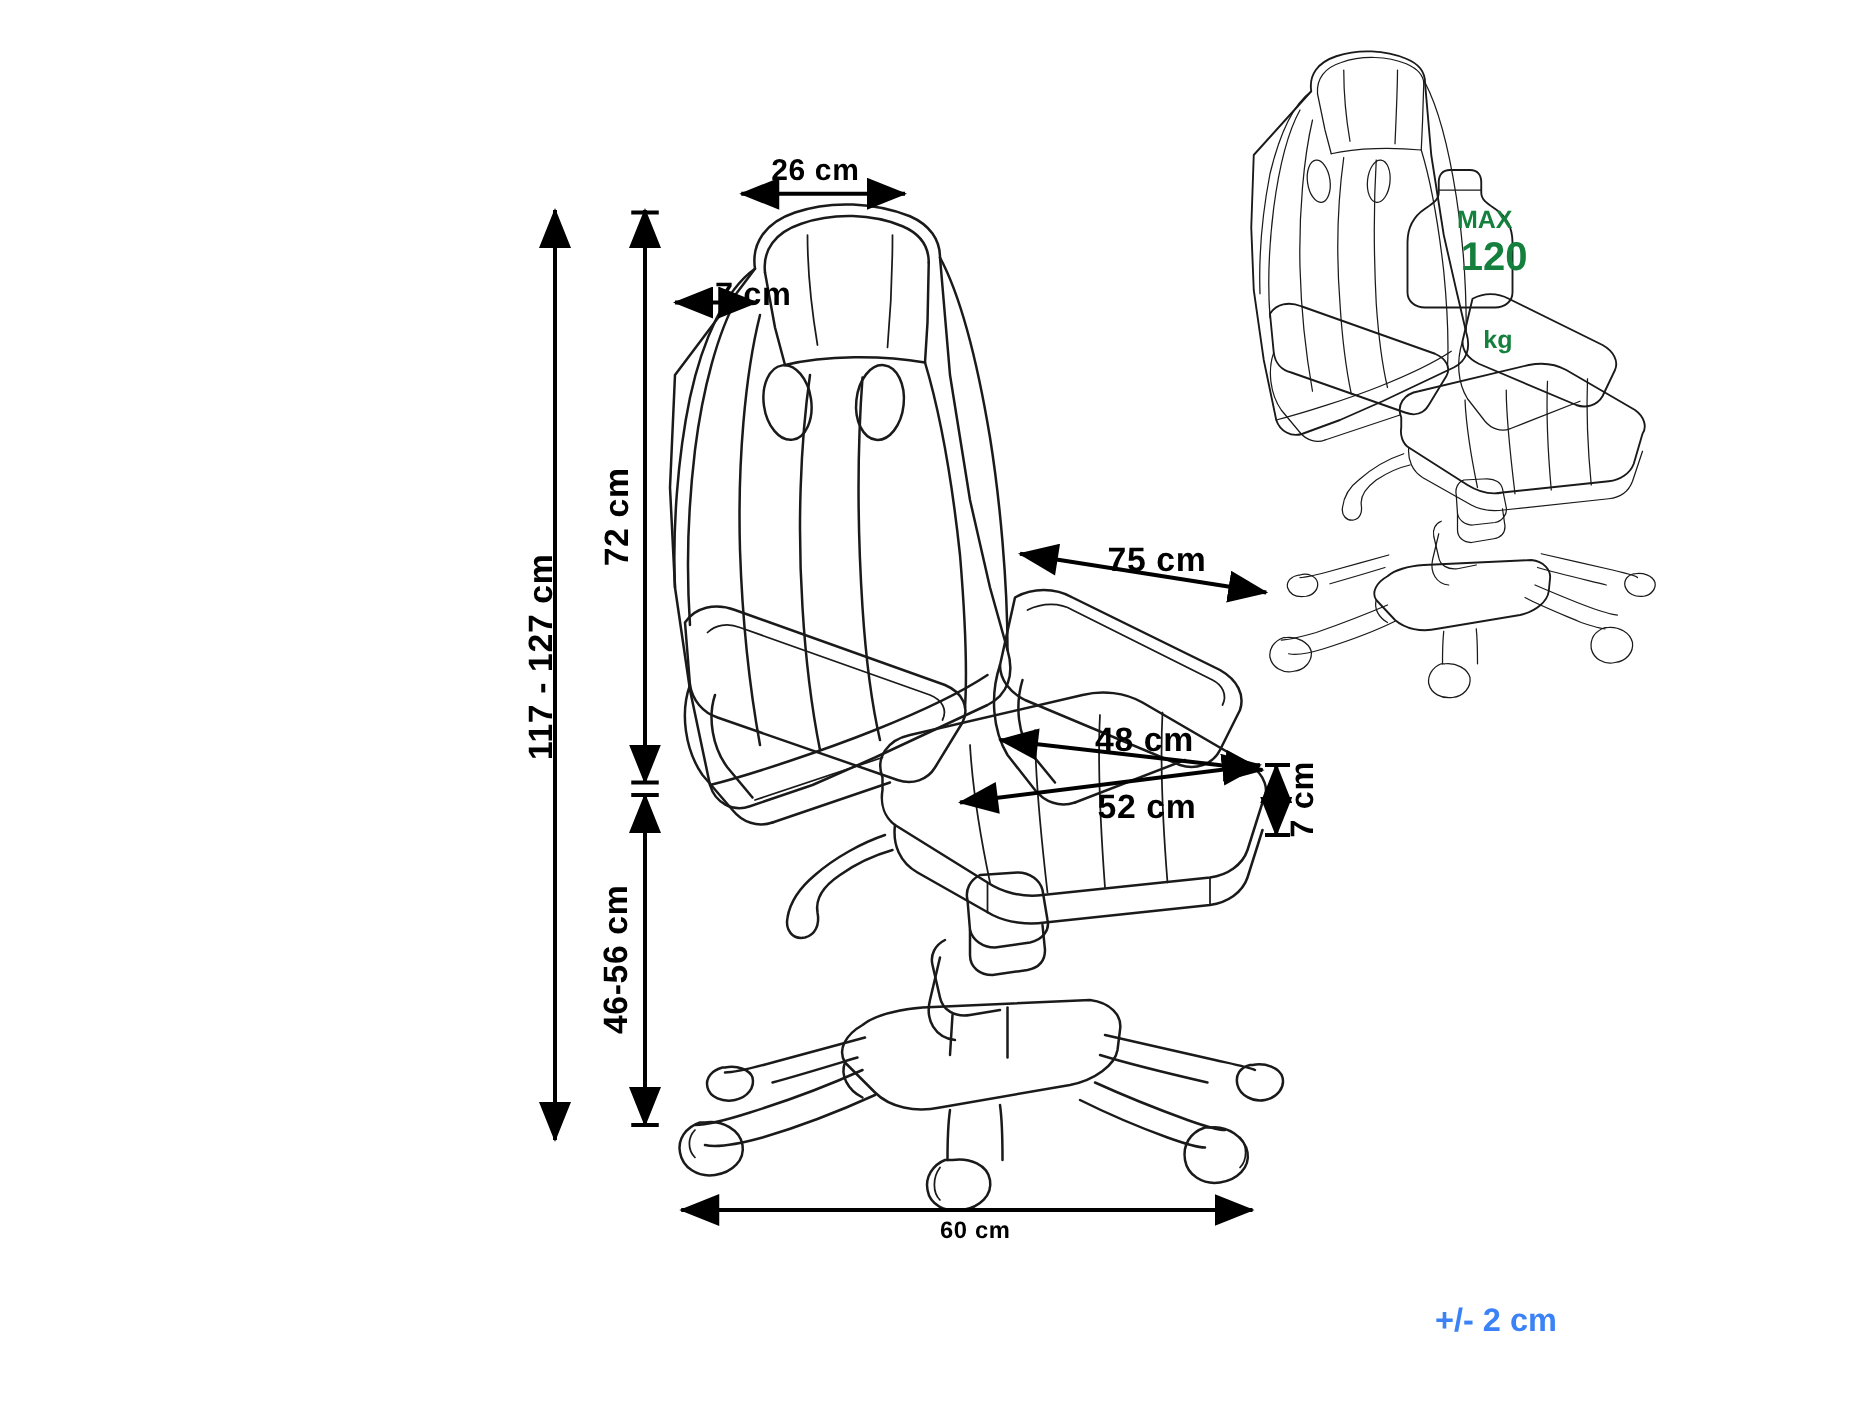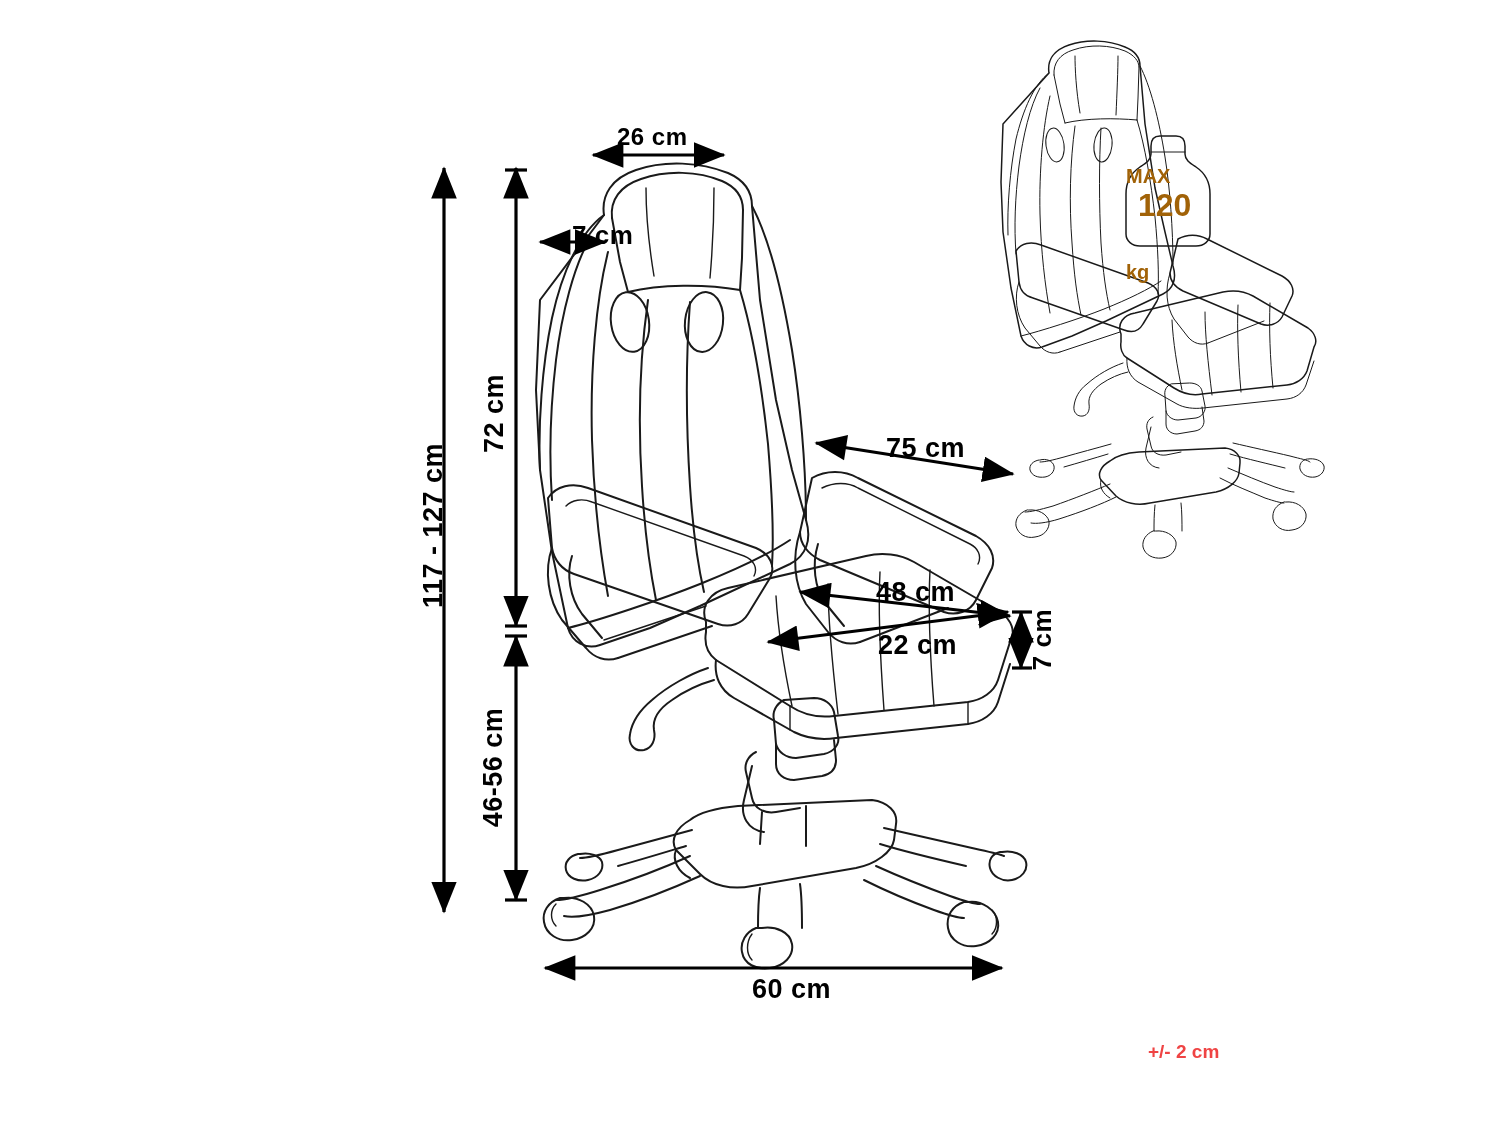--- a/index.html
+++ b/index.html
@@ -65,30 +65,30 @@
     stroke: #000000;
     stroke-width: 3.2;
     fill: none;
   }
   .tick {
     stroke: #000000;
     stroke-width: 3.2;
   }
   .weight-text {
     position: absolute;
-    text-align: left;
+    text-align: right;
     font-weight: bold;
-    color: #a16207;
+    color: #15803d;
     line-height: 1;
   }
   .tol {
     position: absolute;
     font-weight: bold;
-    font-size: 19px;
-    color: #ef4444;
+    font-size: 26px;
+    color: #3b82f6;
   }
 </style>
 </head>
 <body>
 
 <div id="page">
 
   <svg width="1500" height="1124" viewBox="0 0 1500 1124">
 
     <path class="chair-line" d="M604,215 C601,195 612,178 636,170 C665,160 700,162 728,173 C744,180 752,192 752,206
@@ -337,25 +337,25 @@
   <div class="dim-label vert" style="left:444px; top:398px; width:100px; text-align:center; font-size:27px;">72 cm</div>
 
   <div class="dim-label vert" style="left:338px; top:510px; width:190px; text-align:center; font-size:27px;">117 - 127 cm</div>
 
   <div class="dim-label vert" style="left:423px; top:752px; width:140px; text-align:center; font-size:27px;">46-56 cm</div>
 
   <div class="dim-label" style="left:886px; top:433px; font-size:27px;">75 cm</div>
 
   <div class="dim-label" style="left:852px; top:577px; font-size:27px;margin-left:24px;">48 cm</div>
 
-  <div class="dim-label" style="left:878px; top:630px; font-size:27px;">22 cm</div>
+  <div class="dim-label" style="left:878px; top:630px; font-size:27px;">52 cm</div>
 
   <div class="dim-label vert" style="left:1007px; top:624px; width:70px; text-align:center; font-size:26px;">7 cm</div>
 
-  <div class="dim-label" style="left:752px; top:974px; font-size:27px;text-align:right;">60 cm</div>
+  <div class="dim-label" style="left:752px; top:974px; font-size:19px;text-align:right;">60 cm</div>
 
   <div class="weight-text" style="left:1126px; top:166px; width:84px; font-size:20px;">MAX</div>
   <div class="weight-text" style="left:1126px; top:189px; width:84px; font-size:32px;padding-left:12px;">120</div>
   <div class="weight-text" style="left:1126px; top:222px; width:84px; font-size:20px;margin-top:40px;">kg</div>
 
   <div class="tol" style="left:1148px; top:1041px;">+/- 2 cm</div>
 
 </div>
 
 </body></html>

